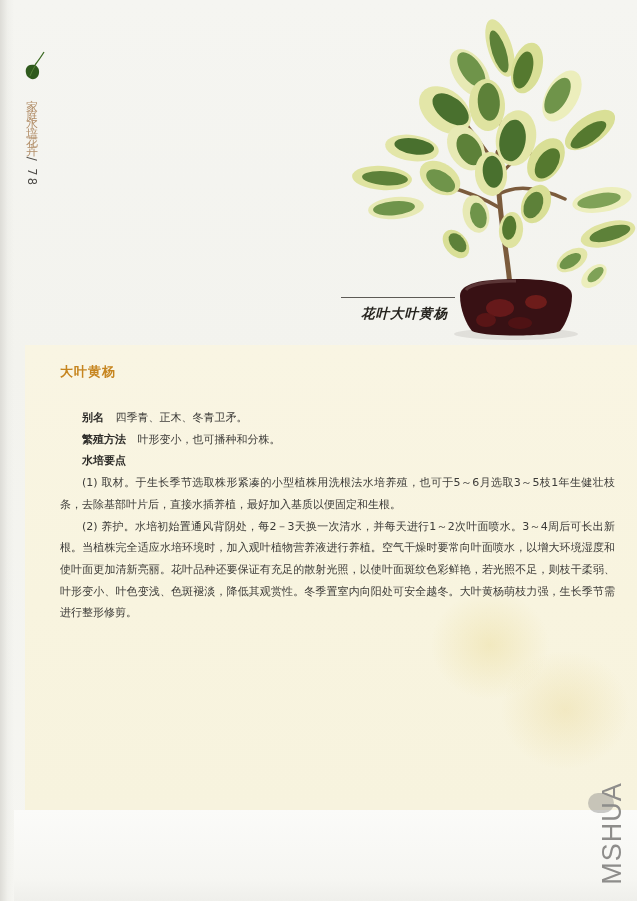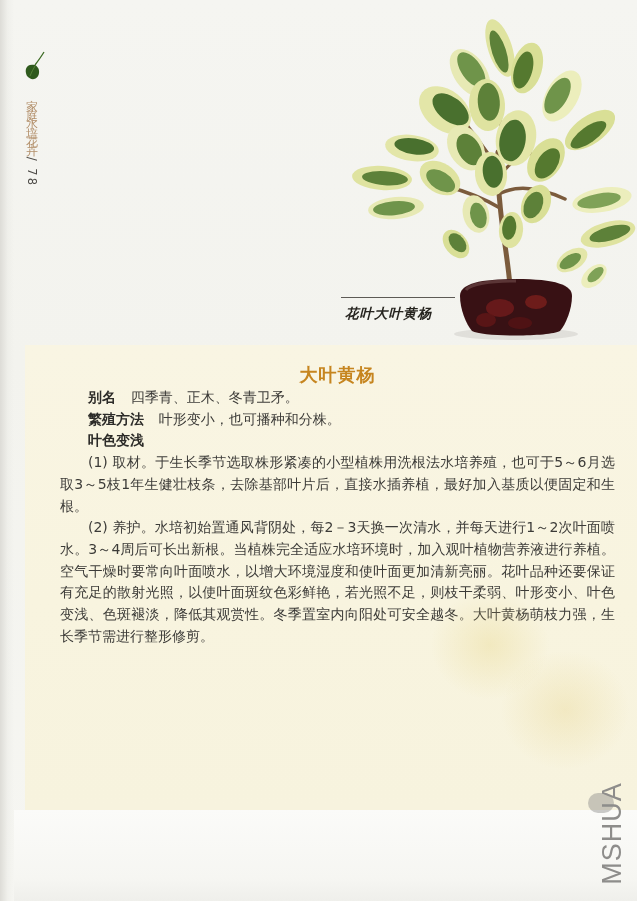--- a/index.html
+++ b/index.html
@@ -32,34 +32,34 @@
   .vertical-title .book-chars { color:#b3906b; }
   .vertical-title .page-num { color:#4c4a46; font-size:11.5px; letter-spacing:2px; }
   
   .plant-figure { position:absolute; left:350px; top:18px; width:290px; height:322px; }
   .photo-caption-block { position:absolute; left:341px; top:297px; width:118px; }
   .caption-rule { border-top:1px solid #5d5a55; width:114px; }
   .photo-caption {
     margin-top:7px; padding-left:4px;
     font-family:Liberation Sans, sans-serif;
     font-weight:bold; font-style:italic; font-size:13.5px; color:#26241f;
-    letter-spacing:1px; white-space:nowrap;
+    letter-spacing:1px; white-space:nowrap;margin-left:16px;
   }
   
   .article-box {
     position:absolute; left:25px; right:0; top:345px; height:465px;
     background:linear-gradient(180deg,#f9f5e3 0%,#f8f4df 55%,#f7f3de 100%);
     padding:18px 22px 0 35px;
   }
   .article-title {
-    font-size:18px; font-weight:bold; color:#c6851f;
-    letter-spacing:1px; text-align:center;
+    font-size:13px; font-weight:bold; color:#c6851f;
+    letter-spacing:1px; margin-bottom:26px;
   }
   .para {
-    font-size:14px; line-height:21.7px; color:#3c3b38;
+    font-size:11px; line-height:21.7px; color:#3c3b38;
     text-indent:2em; text-align:justify;
   }
   .lbl { font-weight:bold; color:#2c2b28; margin-right:1.05em; }
   .lbl:empty { display:none; margin:0; }
   
   .seal-mark { position:absolute; border-radius:50%; pointer-events:none; }
   .seal-1 { left:430px; top:590px; width:120px; height:110px;
             background:radial-gradient(ellipse at center, rgba(228,208,120,0.30) 0%, rgba(228,208,120,0) 70%); }
   .seal-2 { left:500px; top:650px; width:130px; height:120px;
             background:radial-gradient(ellipse at center, rgba(225,200,110,0.25) 0%, rgba(225,200,110,0) 70%); }
@@ -214,21 +214,21 @@
 
   <div class="photo-caption-block">
     <div class="caption-rule"></div>
     <div class="photo-caption">花叶大叶黄杨</div>
   </div>
 
   <div class="article-box">
     <h2 class="article-title">大叶黄杨</h2>
     <p class="para"><b class="lbl">别名</b><span>四季青、正木、冬青卫矛。</span></p>
     <p class="para"><b class="lbl">繁殖方法</b><span>叶形变小，也可播种和分株。</span></p>
-    <p class="para"><b class="lbl">叶色变浅</b><span></span></p>
+    <p class="para"><b class="lbl">水培要点</b><span></span></p>
     <p class="para"><span>(1) 取材。于生长季节选取株形紧凑的小型植株用洗根法水培养殖，也可于5～6月选取3～5枝1年生健壮枝条，去除基部叶片后，直接水插养植，最好加入基质以便固定和生根。</span></p>
     <p class="para"><span>(2) 养护。水培初始置通风背阴处，每2－3天换一次清水，并每天进行1～2次叶面喷水。3～4周后可长出新根。当植株完全适应水培环境时，加入观叶植物营养液进行养植。空气干燥时要常向叶面喷水，以增大环境湿度和使叶面更加清新亮丽。花叶品种还要保证有充足的散射光照，以使叶面斑纹色彩鲜艳，若光照不足，则枝干柔弱、叶形变小、叶色变浅、色斑褪淡，降低其观赏性。冬季置室内向阳处可安全越冬。大叶黄杨萌枝力强，生长季节需进行整形修剪。</span></p>
   </div>
 
   <div class="bottom-area"></div>
 
   <div class="seal-mark seal-1"></div>
   <div class="seal-mark seal-2"></div>
   <div class="gray-blob"></div>
   <div class="mshua-wrap">

